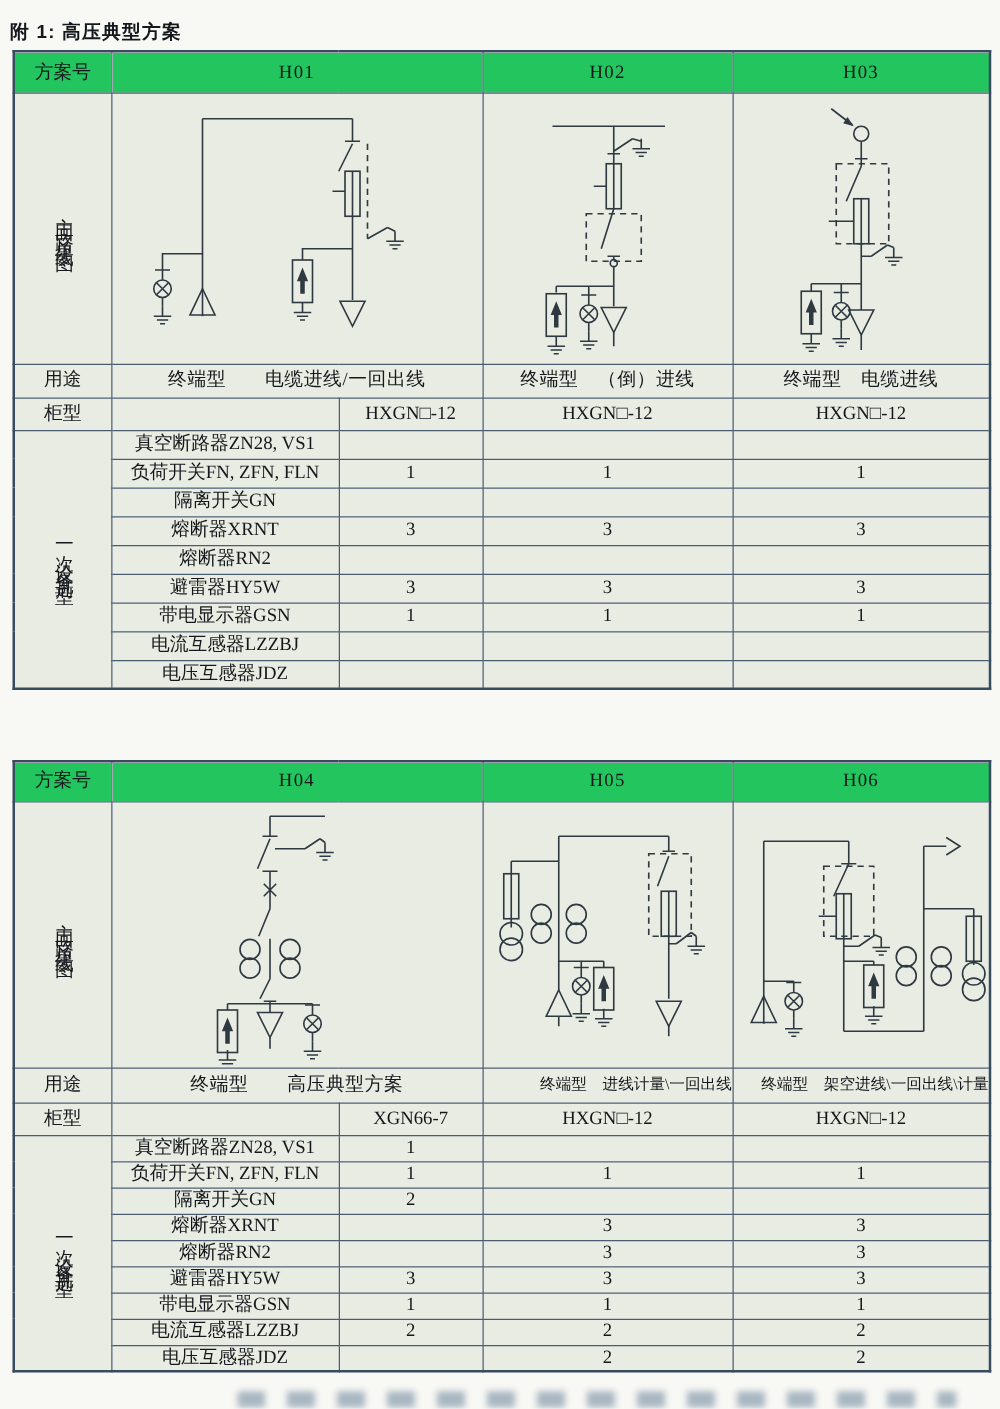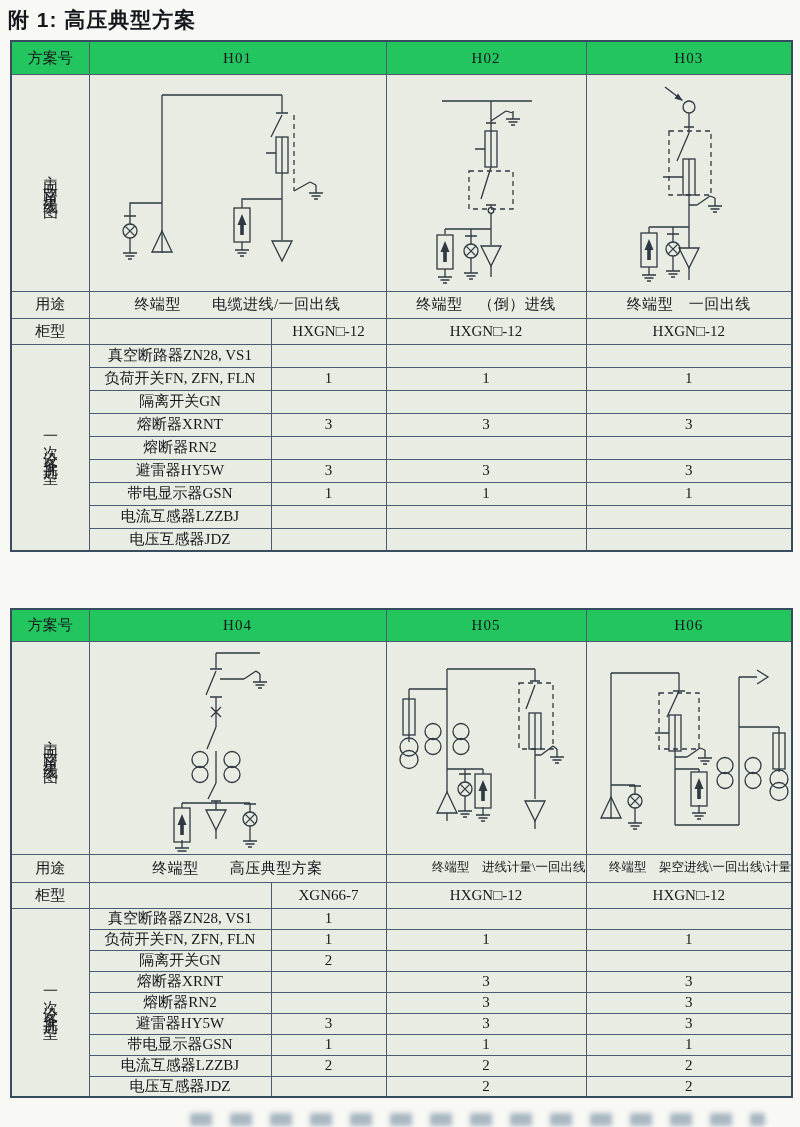--- a/index.html
+++ b/index.html
@@ -3,23 +3,23 @@
 <meta charset="utf-8">
 <style>
   html,body{margin:0;padding:0;}
   body{
     width:800px;height:1127px;position:relative;
     background:#f8f8f5;
     font-family:"Liberation Serif","DejaVu Serif",serif;
     color:#14181c;
   }
   .page-title{
-    position:absolute;top:6px;left:8px;
+    position:absolute;top:16px;left:8px;
     font-family:"Liberation Sans","DejaVu Sans",sans-serif;
-    font-weight:bold;font-size:21px;letter-spacing:1px;
+    font-weight:bold;font-size:15px;letter-spacing:1px;
   }
   table.sch{
     position:absolute;left:10px;width:781px;
     border-collapse:collapse;table-layout:fixed;
     border:2.5px solid #394b5e;
   }
   .t1{top:40px;}
   .t2{top:608px;}
   table.sch td{
     border:1px solid #4a5c70;
@@ -150,21 +150,21 @@
         <use href="#sym-disp" x="86" y="172"></use>
         <use href="#sym-gnd" x="86" y="194"></use>
         <use href="#sym-dtri" x="102" y="180"></use>
       </svg>
     </td>
   </tr>
   <tr style="height:27px">
     <td>用途</td>
     <td colspan="2" class="usage">终端型　　电缆进线/一回出线</td>
     <td class="usage">终端型　（倒）进线</td>
-    <td class="usage">终端型　一回出线</td>
+    <td class="usage">终端型　电缆进线</td>
   </tr>
   <tr style="height:26px">
     <td>柜型</td>
     <td></td>
     <td>HXGN□-12</td>
     <td>HXGN□-12</td>
     <td>HXGN□-12</td>
   </tr>
   <tr style="height:23px">
     <td rowspan="9">

